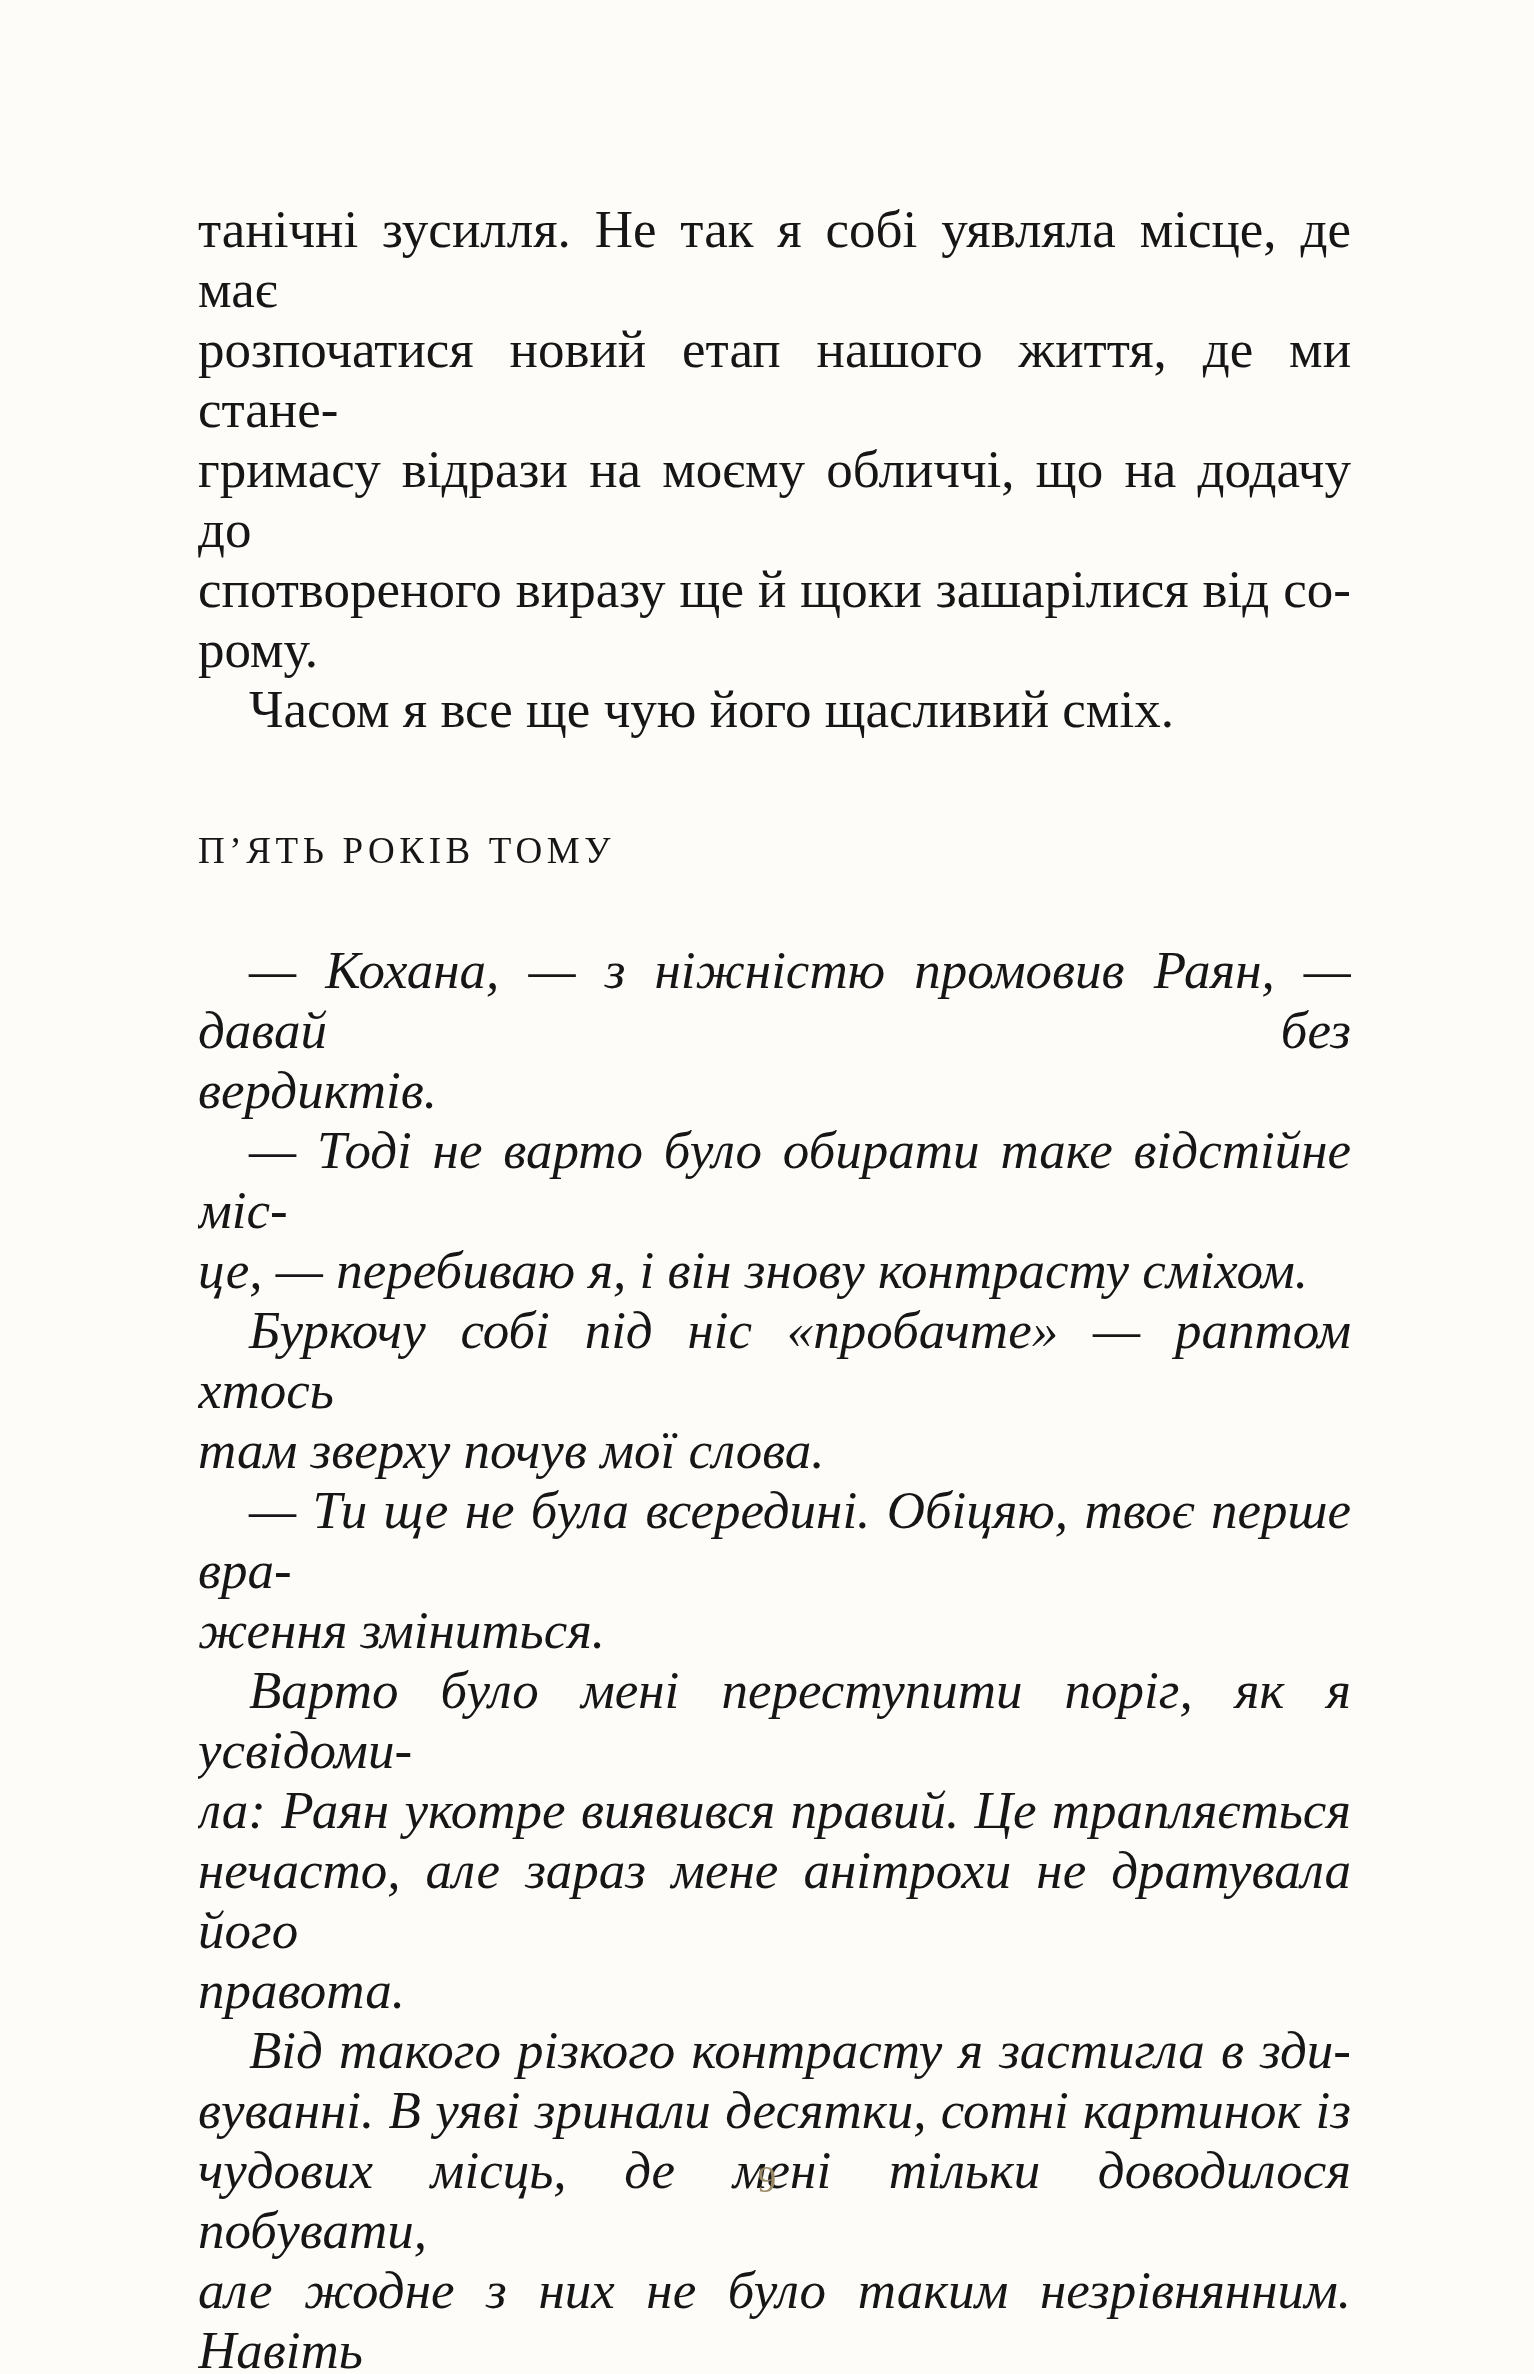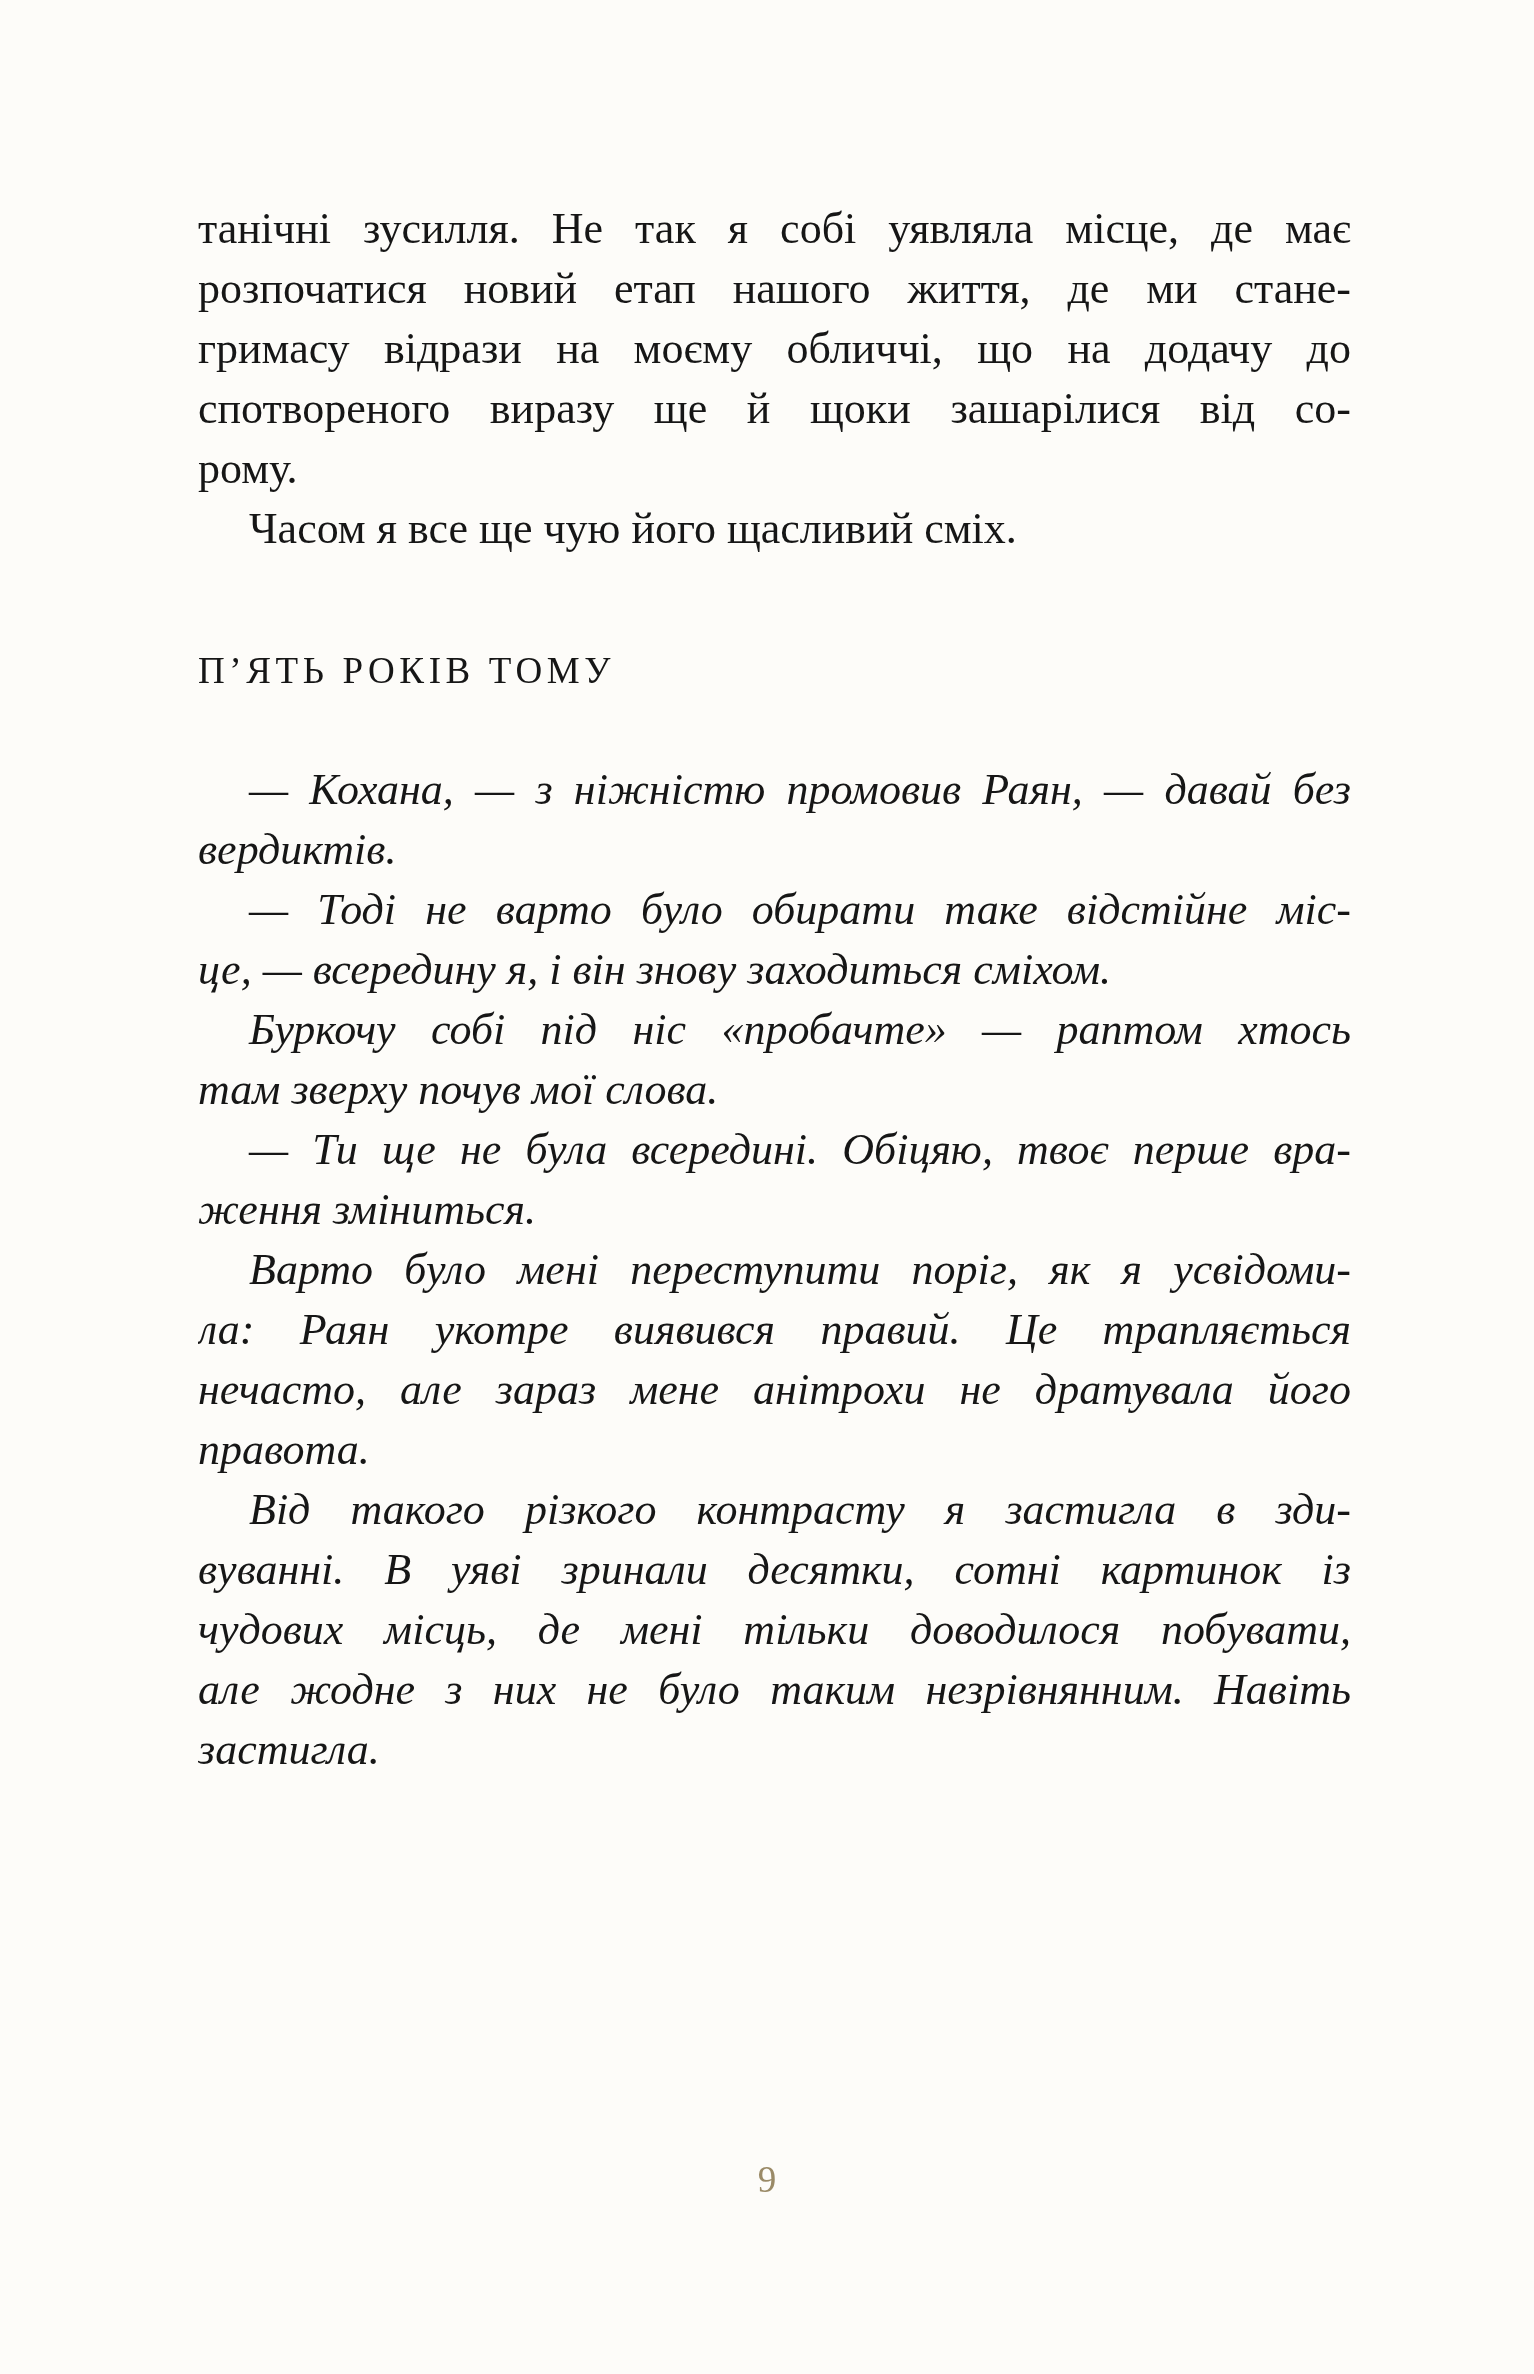--- a/index.html
+++ b/index.html
@@ -21,21 +21,21 @@
     background: var(--bg);
     overflow: hidden;
   }
   .text-block {
     position: absolute;
     left: 198px;
     top: 199px;
     width: 1153px;
   }
   .line {
-    font-size: 44px;
+    font-size: 53px;
     line-height: 60px;
     text-align: justify;
     text-align-last: justify;
     white-space: normal;
     overflow: hidden;
   }
   .line.last {
     text-align: center;
     text-align-last: left;
   }
@@ -85,21 +85,21 @@
 
     <h2 class="section-heading">П’ЯТЬ РОКІВ ТОМУ</h2>
 
     <section class="para italic">
       <div class="line indent">— Кохана, — з ніжністю промовив Раян, — давай без</div>
       <div class="line last">вердиктів.</div>
     </section>
 
     <section class="para italic">
       <div class="line indent">— Тоді не варто було обирати таке відстійне міс-</div>
-      <div class="line last">це, — всередину я, і він знову заходиться сміхом.</div>
+      <div class="line last">це, — перебиваю я, і він знову контрасту сміхом.</div>
     </section>
 
     <section class="para italic">
       <div class="line indent">Буркочу собі під ніс «пробачте» — раптом хтось</div>
       <div class="line last">там зверху почув мої слова.</div>
     </section>
 
     <section class="para italic">
       <div class="line indent">— Ти ще не була всередині. Обіцяю, твоє перше вра-</div>
       <div class="line last">ження зміниться.</div>

